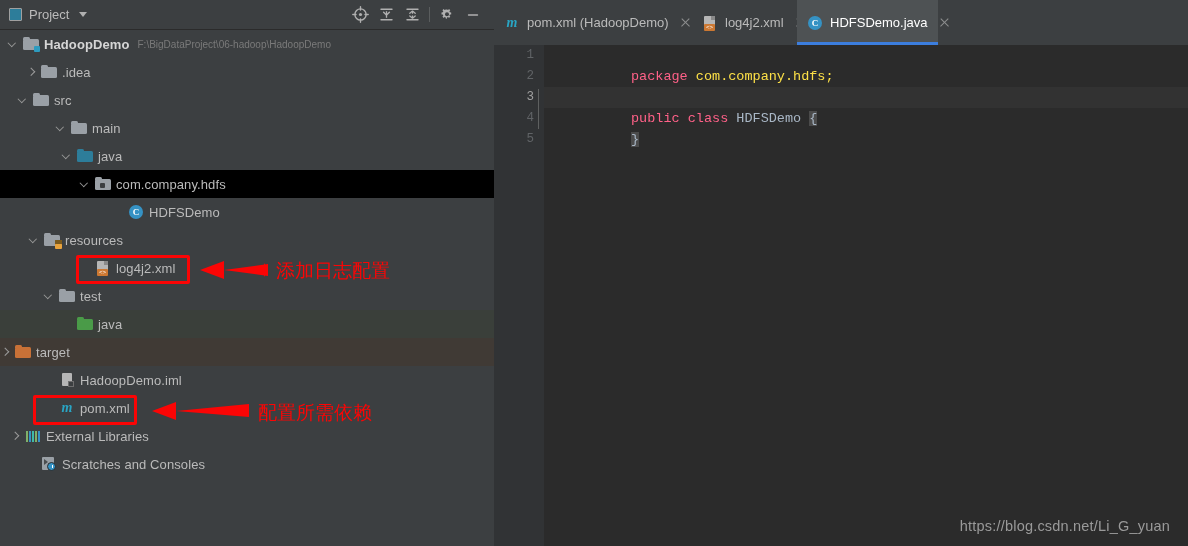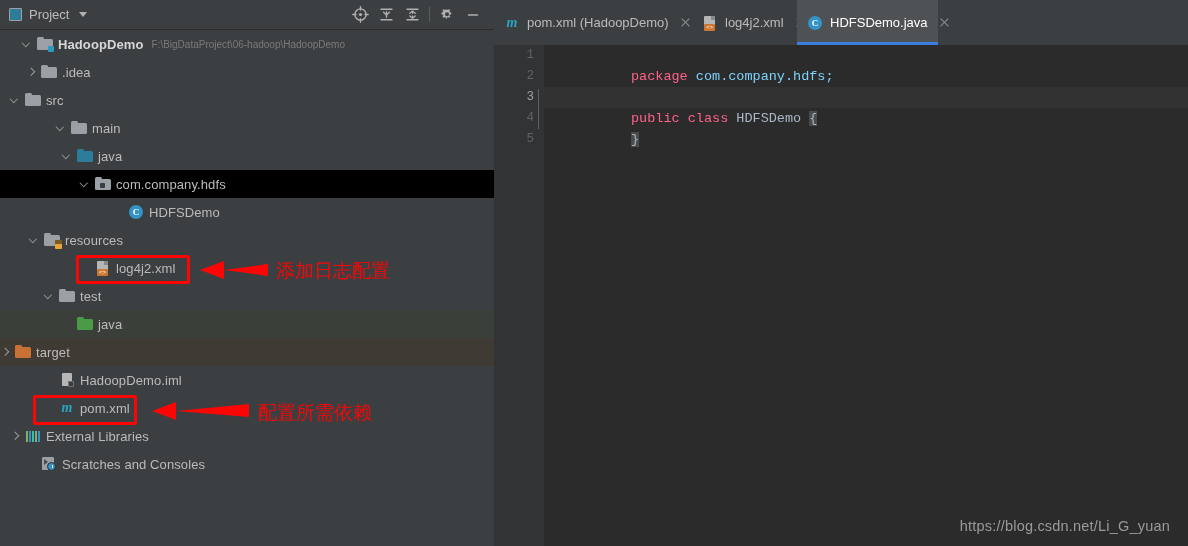--- a/index.html
+++ b/index.html
@@ -228,21 +228,21 @@
   .code-lines{
     position:absolute;left:50px;top:0;width:644px;height:501px;
     font-family:"Liberation Mono","DejaVu Sans Mono",monospace;
     font-size:13.5px;
   }
   .cline{position:absolute;left:0;width:644px;height:21px;line-height:21px;white-space:pre;}
   .cline.caret{background:#323232;width:644px;}
   .ctext{padding-left:6px;}
   .kw2{color:#ff6188;}
   .ident{color:#a9b7c6;}
-  .pkgname{color:#7dd3fc;}
+  .pkgname{color:#fde047;}
   .brace-hl{background:#4b4b4b;color:#a9b7c6;}
 
   .watermark{
     position:absolute;right:18px;bottom:12px;
     font-size:14.5px;color:#9a9a9a;
     font-family:"Liberation Sans",sans-serif;
     letter-spacing:0.2px;
   }
 
   
@@ -305,38 +305,38 @@
         <div class="tb-btn">
           <svg width="16" height="16" viewBox="0 0 16 16">
             <path d="M3.5 8h9" stroke="#b0b0b0" stroke-width="1.4" stroke-linecap="round"></path>
           </svg>
         </div>
       </div>
     </div>
 
     <div class="tree">
 
-      <div class="row" style="padding-left:22px">
+      <div class="row" style="padding-left:8px">
         <span class="arrow expanded"></span>
         <span class="ico">
             <span class="folder src"></span>
           </span>
         <span class="rowlabel bold">HadoopDemo</span>
         <span class="rowpath">F:\BigDataProject\06-hadoop\HadoopDemo</span>
       </div>
 
       <div class="row" style="padding-left:26px">
         <span class="arrow collapsed"></span>
         <span class="ico">
             <span class="folder"></span>
           </span>
         <span class="rowlabel">.idea</span>
       </div>
 
-      <div class="row" style="padding-left:10px">
+      <div class="row" style="padding-left:18px">
         <span class="arrow expanded"></span>
         <span class="ico">
             <span class="folder"></span>
           </span>
         <span class="rowlabel">src</span>
       </div>
 
       <div class="row" style="padding-left:56px">
         <span class="arrow expanded"></span>
         <span class="ico">

